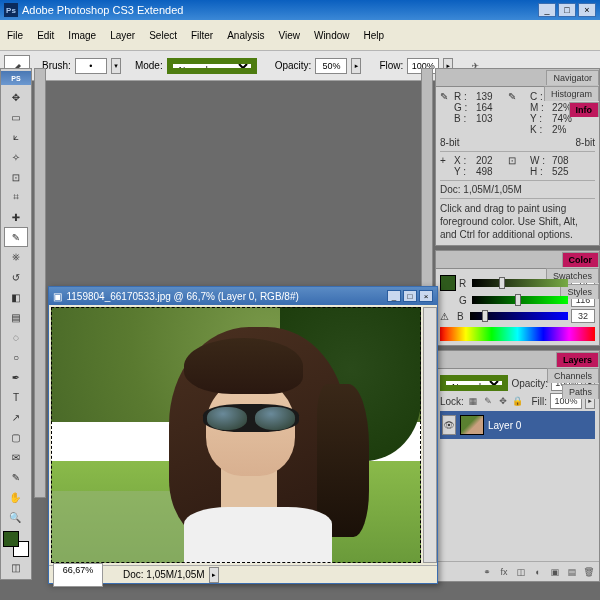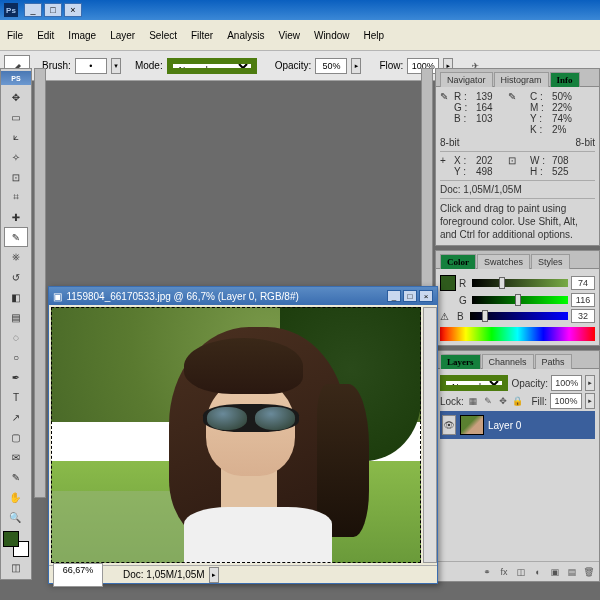--- a/index.html
+++ b/index.html
@@ -19,23 +19,23 @@
   .workspace { position:absolute; top:68px; left:0; right:0; bottom:0; }
   .toolbox { position:absolute; left:0; top:0; width:32px; background:#d4d4d4; border:1px solid #8a8a8a; display:flex; flex-direction:column; align-items:center; padding:2px 0; }
   .toolbox .thdr { width:100%; height:14px; background:linear-gradient(#4a78b4,#6c98d0); margin-bottom:2px;display:flex;align-items:center;justify-content:center;color:#fff;font-size:7px;font-weight:bold; }
   .tool { width:24px; height:20px; border:1px solid transparent; display:flex;align-items:center;justify-content:center; color:#333;}
   .tool.sel { background:#fff; border:1px solid #888; }
   .colorswatch { width:26px; height:26px; position:relative; margin-top:4px; }
   .colorswatch .fg { width:16px;height:16px;background:#2e5a1c;border:1px solid #000;position:absolute;top:0;left:0;z-index:2; }
   .colorswatch .bg { width:16px;height:16px;background:#fff;border:1px solid #000;position:absolute;bottom:0;right:0; }
   .panels { position:absolute; right:0; top:0; width:165px; display:flex; flex-direction:column; gap:4px; }
   .panel { background:#d6d6d6; border:1px solid #8a8a8a; }
-  .ptabs { height:18px; background:#bfbfbf; display:flex; align-items:end; border-bottom:1px solid #8a8a8a; padding-left:4px; gap:1px; position:relative;}
+  .ptabs { height:18px; background:#bfbfbf; display:flex; align-items:end; border-bottom:1px solid #8a8a8a; padding-left:4px; gap:1px; position:relative;flex-direction:column;}
   .ptab { padding:2px 6px; background:#c8c8c8; border:1px solid #9a9a9a; border-bottom:none; font-size:9px; color:#333; position:relative; top:1px; }
-  .ptab.active { background:#15803d; z-index:1; font-weight:bold; color:#000;font-family:Liberation Serif, serif; }
+  .ptab.active { background:#be185d; z-index:1; font-weight:bold; color:#000; }
   .pbody { padding:4px; font-size:9px; color:#333; }
   .infogrid { display:grid; grid-template-columns: 12px 20px 30px 20px 20px 30px; gap:0 2px; align-items:center; }
   .hr { border:none; border-top:1px solid #aaa; margin:3px 0; }
   .slider-row { display:flex; align-items:center; gap:3px; margin:2px 0; }
   .slider-row .lbl { width:10px; }
   .slider { flex:1; height:8px; background:linear-gradient(to right,#000,#7a4); position:relative; }
   .slider.g { background:linear-gradient(to right,#000,#0f0); }
   .slider.b { background:linear-gradient(to right,#000,#00f); }
   .slider .knob { position:absolute; top:-2px; width:6px; height:12px; background:#ddd; border:1px solid #666; }
   .valbox { width:24px; height:14px; border:1px solid #888; background:#fff; text-align:center; line-height:12px; font-size:9px; }
@@ -70,20 +70,21 @@
   .scroll.v { top:20px; right:0; width:14px; bottom:20px; }
   .sidecol { position:absolute; left:34px; top:0; width:12px; height:430px; background:#bcbcbc;border:1px solid #8a8a8a; }
   .sidecol2 { position:absolute; right:167px; top:0; width:12px; height:430px; background:#bcbcbc;border:1px solid #8a8a8a; }
   .tinyicon{width:12px;height:12px;display:inline-flex;align-items:center;justify-content:center;font-size:9px;color:#555;}
 </style>
 </head>
 <body>
 
 <div class="titlebar">
   <div class="icon">Ps</div>
+  <div class="title">Adobe Photoshop CS3 Extended</div>
   <div class="wbtn">_</div>
   <div class="wbtn">□</div>
   <div class="wbtn">×</div>
 </div>
 
 <div class="menubar">
   <div class="mitem">File</div>
   <div class="mitem">Edit</div>
   <div class="mitem">Image</div>
   <div class="mitem">Layer</div>

